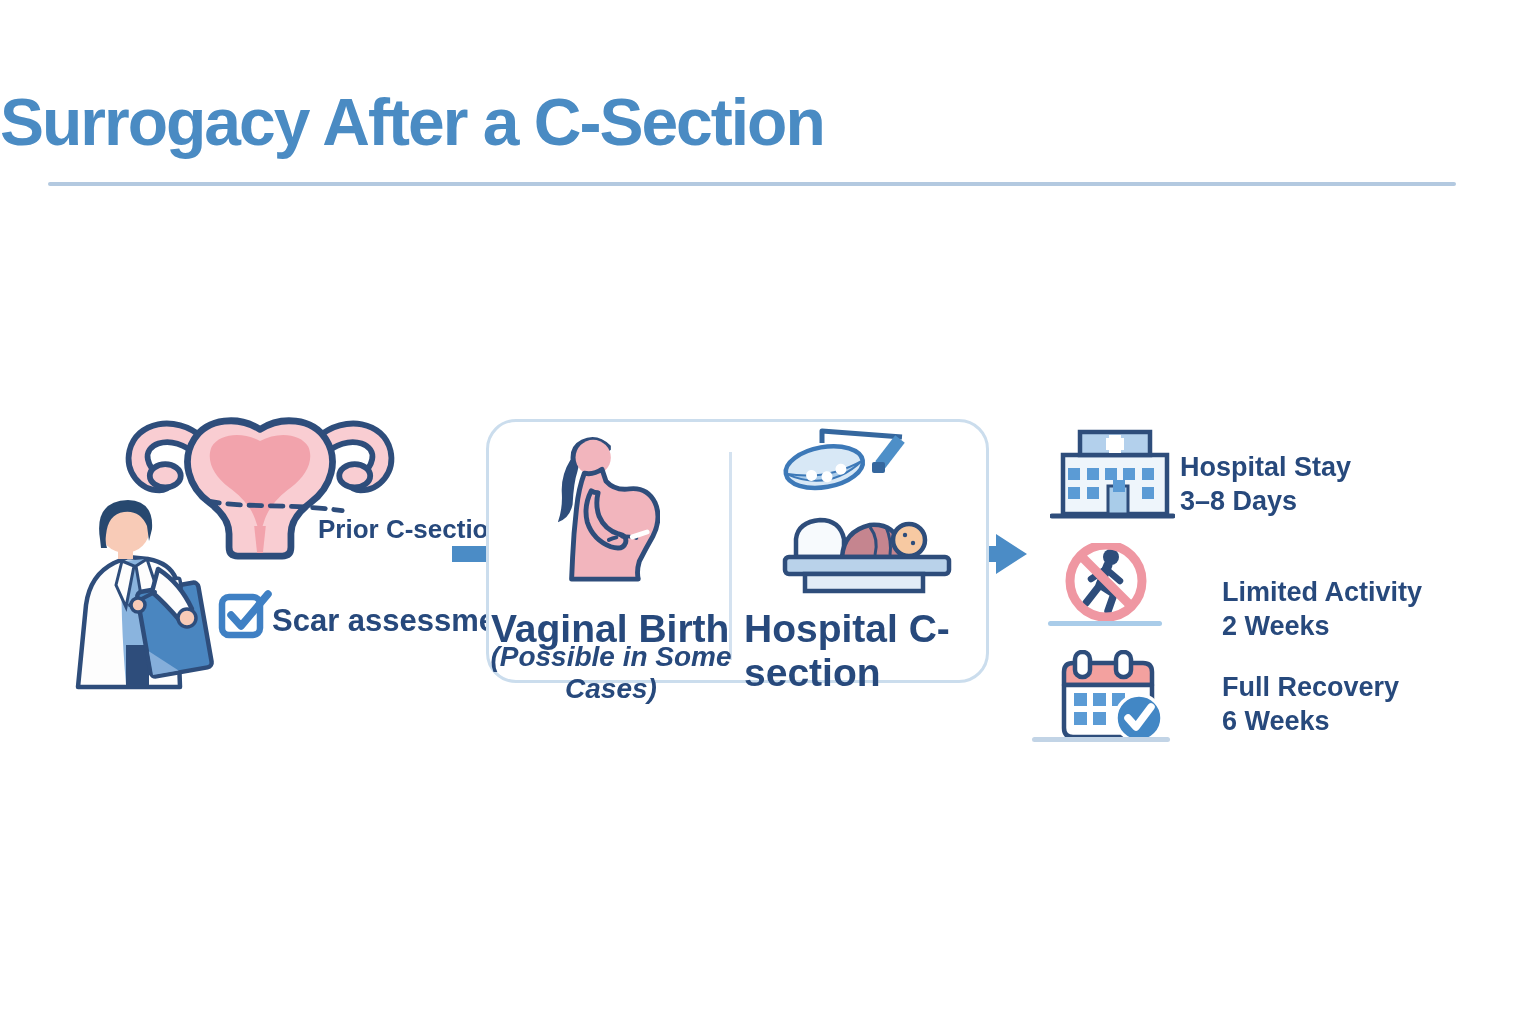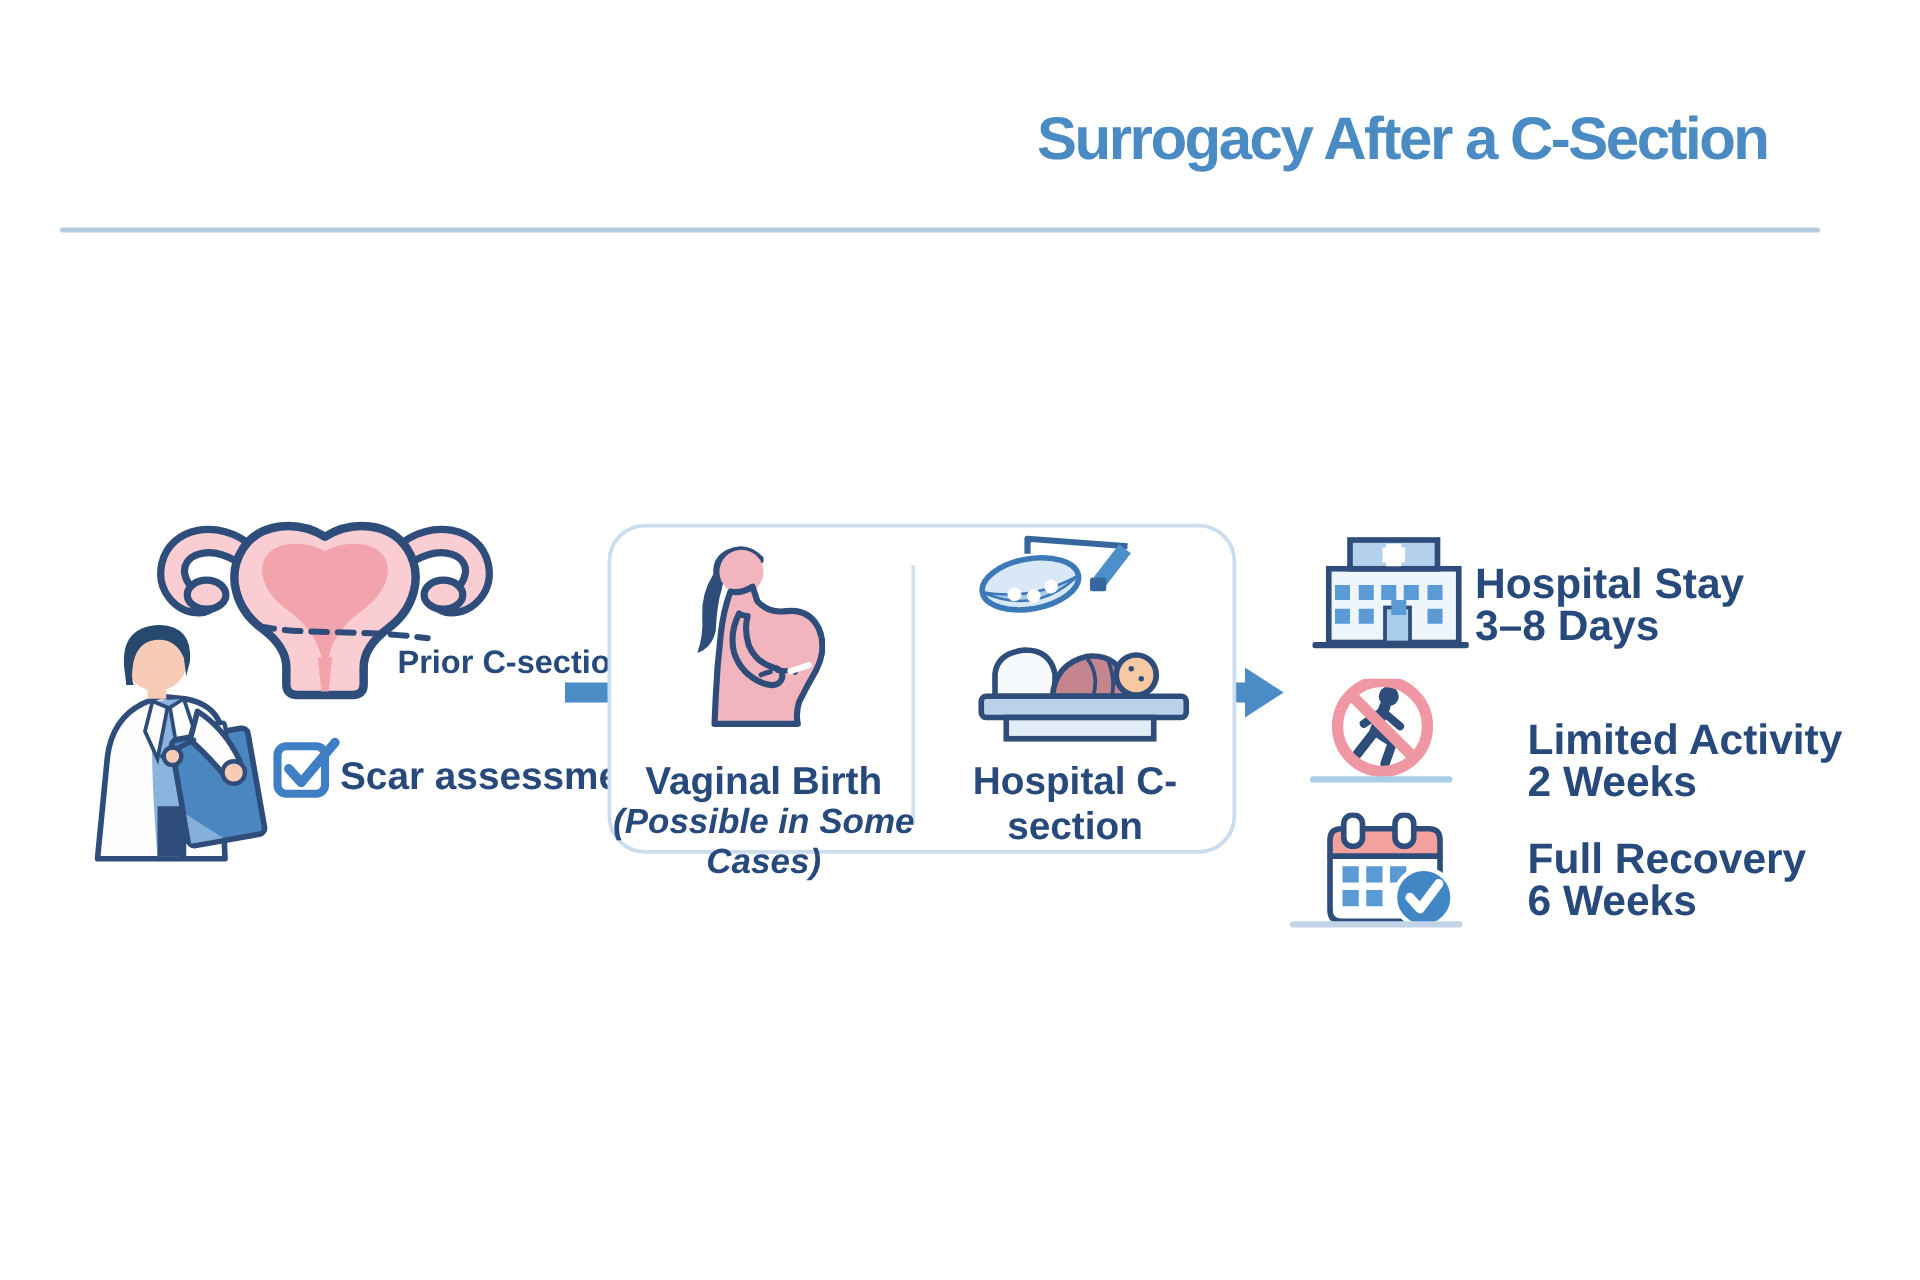--- a/index.html
+++ b/index.html
@@ -1,20 +1,20 @@
 <!DOCTYPE html>
 <html><head>
 <meta charset="utf-8">
 <style>
   html,body{margin:0;padding:0;background:#ffffff;}
   .canvas{position:relative;width:1536px;height:1024px;background:#ffffff;overflow:hidden;
           font-family:"Liberation Sans", sans-serif;}
 
-  .title{position:absolute;left:0;top:84px;width:1414px;margin:0;text-align:right;
-         font-size:48px;font-weight:700;letter-spacing:-2px;color:#4a8bc3;}
+  .title{position:absolute;left:0;top:84px;width:1414px;margin:0;text-align:left;
+         font-size:66px;font-weight:700;letter-spacing:-2px;color:#4a8bc3;}
   .divider{position:absolute;left:48px;top:182px;width:1408px;height:4px;background:#b3c9e0;border-radius:2px;}
 
   
   .uterus-svg{position:absolute;left:115px;top:403px;}
   .doctor-svg{position:absolute;left:70px;top:495px;}
   .prior-label{position:absolute;left:318px;top:514px;font-size:26px;font-weight:700;color:#27497c;}
   .checkbox-svg{position:absolute;left:218px;top:588px;}
   .scar-label{position:absolute;left:272px;top:603px;font-size:31px;font-weight:700;color:#27497c;}
 
   
@@ -23,34 +23,34 @@
   .arrow-2{left:700px;}
   .arrow-3{left:963px;}
 
   
   .options-box{position:absolute;left:486px;top:419px;width:497px;height:258px;
                border:3px solid #cbdded;border-radius:30px;background:#ffffff;}
   .box-divider{position:absolute;left:729px;top:452px;width:3px;height:208px;background:#d4e2f0;}
   .pregnant-svg{position:absolute;left:545px;top:432px;}
   .lamp-svg{position:absolute;left:778px;top:425px;}
   .table-svg{position:absolute;left:782px;top:505px;}
-  .opt-title{position:absolute;top:607px;font-size:31px;font-weight:700;color:#27497c;text-align:center;margin:0;}
+  .opt-title{position:absolute;top:607px;font-size:39px;font-weight:700;color:#27497c;text-align:left;margin:0;}
   .vaginal-title{left:491px;width:240px;}
   .planned-title{left:744px;width:232px;}
   .opt-note{position:absolute;left:481px;top:641px;width:260px;font-size:28px;font-style:italic;
             font-weight:700;color:#27497c;text-align:center;}
 
   
   .hospital-svg{position:absolute;left:1050px;top:428px;}
   .noact-svg{position:absolute;left:1058px;top:543px;}
   .calendar-svg{position:absolute;left:1060px;top:650px;}
   .underline{position:absolute;height:5px;border-radius:3px;}
   .underline-2{left:1048px;top:621px;width:114px;background:#a9cce9;}
   .underline-3{left:1032px;top:737px;width:138px;background:#c2d4e6;}
-  .rec-text{position:absolute;font-size:34px;font-weight:700;color:#27497c;line-height:34px;}
+  .rec-text{position:absolute;font-size:27px;font-weight:700;color:#27497c;line-height:34px;}
   .rec-1{left:1180px;top:450px;}
   .rec-2{left:1222px;top:558px;margin-top:17px;}
   .rec-3{left:1222px;top:670px;}
 </style>
 </head>
 <body>
 
 <div class="canvas">
 
   <h1 class="title">Surrogacy After a C-Section</h1>

